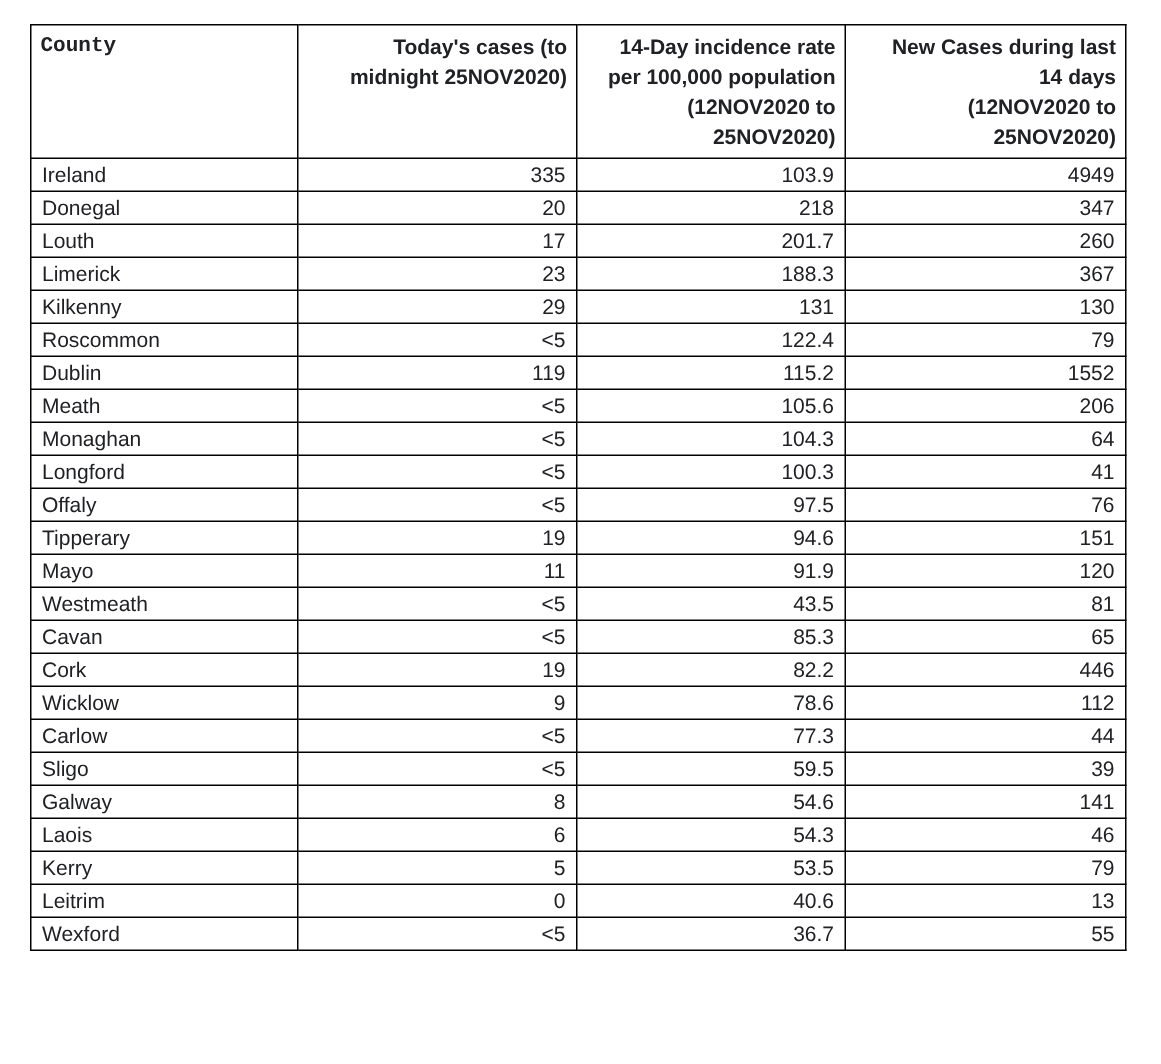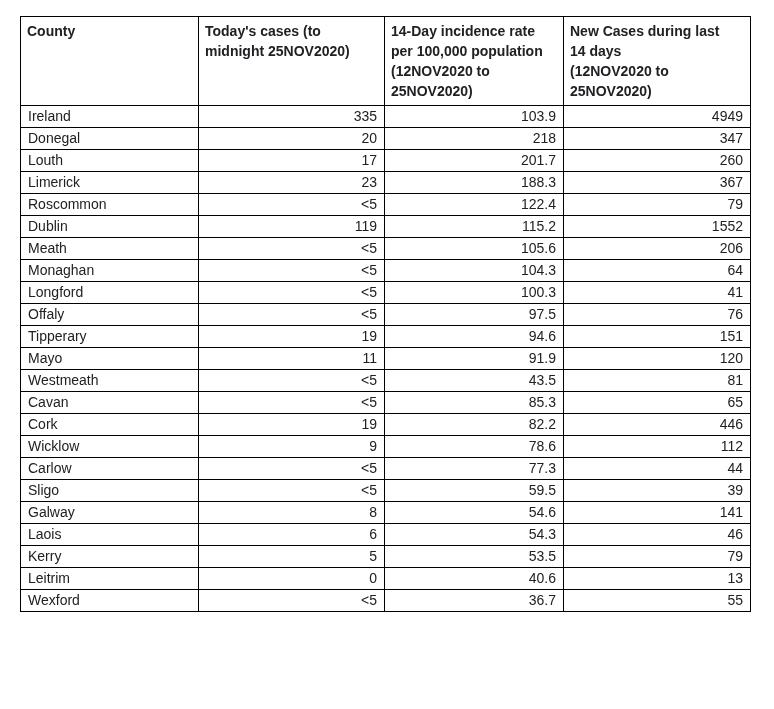--- a/index.html
+++ b/index.html
@@ -20,28 +20,29 @@
   }
   .covid-table th,
   .covid-table td {
     border: 1px solid #000000;
     font-size: 14px;
     overflow: hidden;
   }
   .covid-table th {
     font-weight: bold;
     vertical-align: top;
-    text-align: left;
+    text-align: right;
     white-space: pre-line;
     line-height: 20px;
     padding: 4px 6px;
     height: 80px;
   }
   .covid-table th.col-county {
     text-align: left;
+    font-family: Liberation Mono, monospace;
   }
   .covid-table td {
     height: 21px;
     line-height: 17px;
     padding: 0 7px;
     vertical-align: middle;
   }
   .covid-table td.county {
     text-align: left;
   }
@@ -93,20 +94,26 @@
         <td class="num">201.7</td>
         <td class="num">260</td>
       </tr>
       <tr>
         <td class="county">Limerick</td>
         <td class="num">23</td>
         <td class="num">188.3</td>
         <td class="num">367</td>
       </tr>
       <tr>
+        <td class="county">Kilkenny</td>
+        <td class="num">29</td>
+        <td class="num">131</td>
+        <td class="num">130</td>
+      </tr>
+      <tr>
         <td class="county">Roscommon</td>
         <td class="num">&lt;5</td>
         <td class="num">122.4</td>
         <td class="num">79</td>
       </tr>
       <tr>
         <td class="county">Dublin</td>
         <td class="num">119</td>
         <td class="num">115.2</td>
         <td class="num">1552</td>

